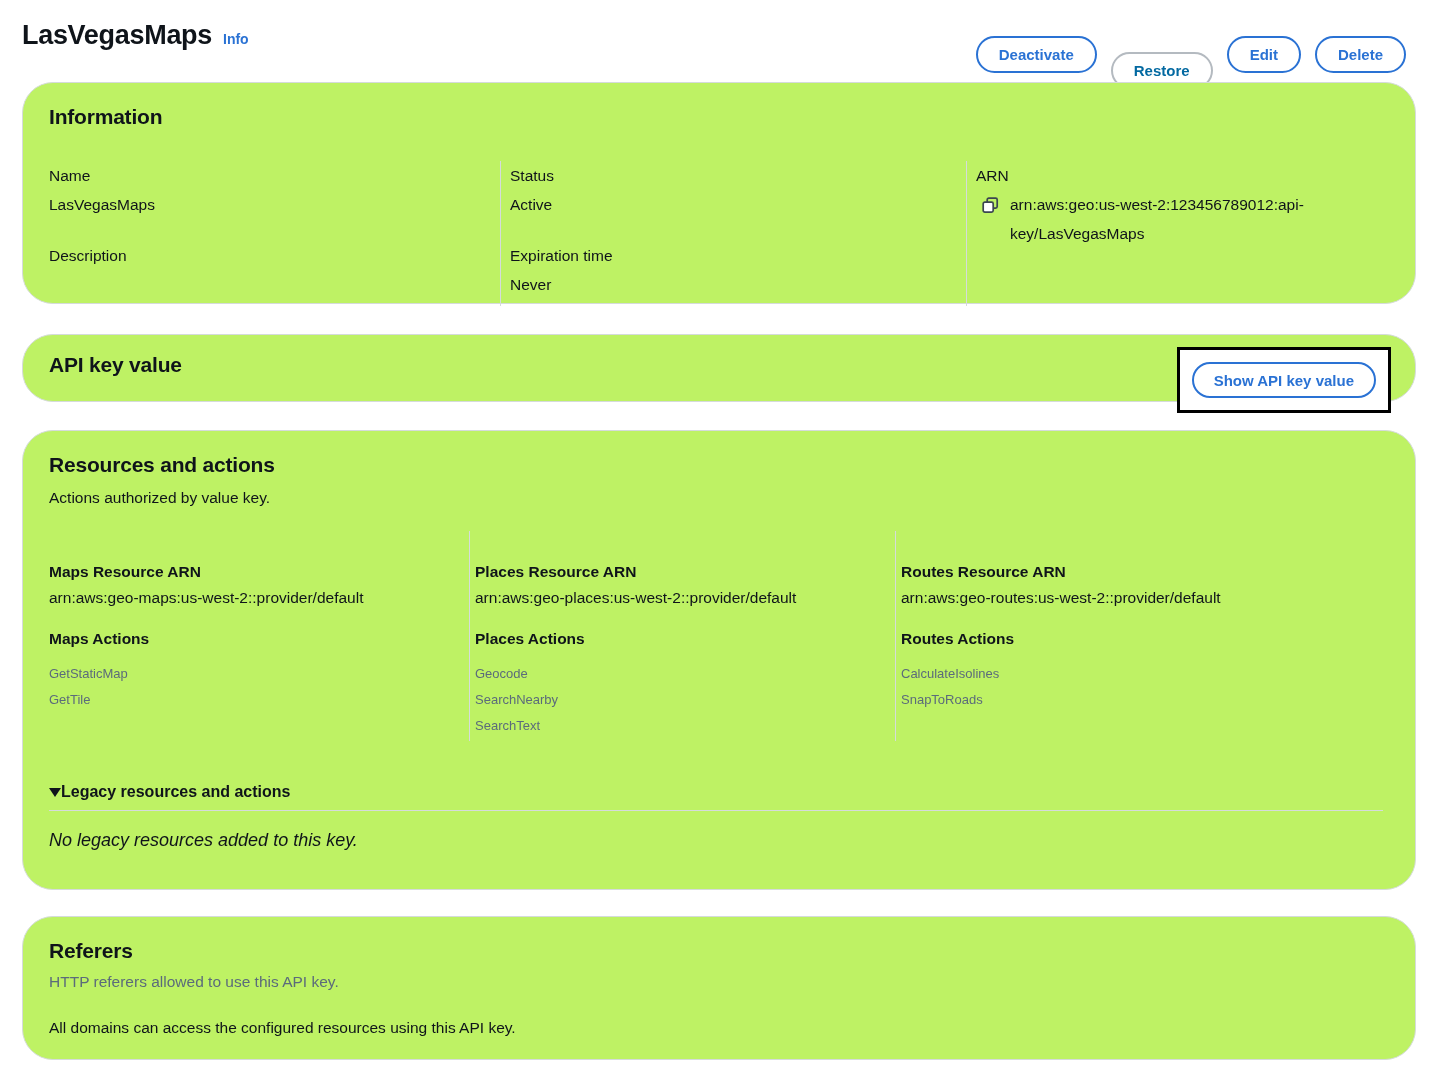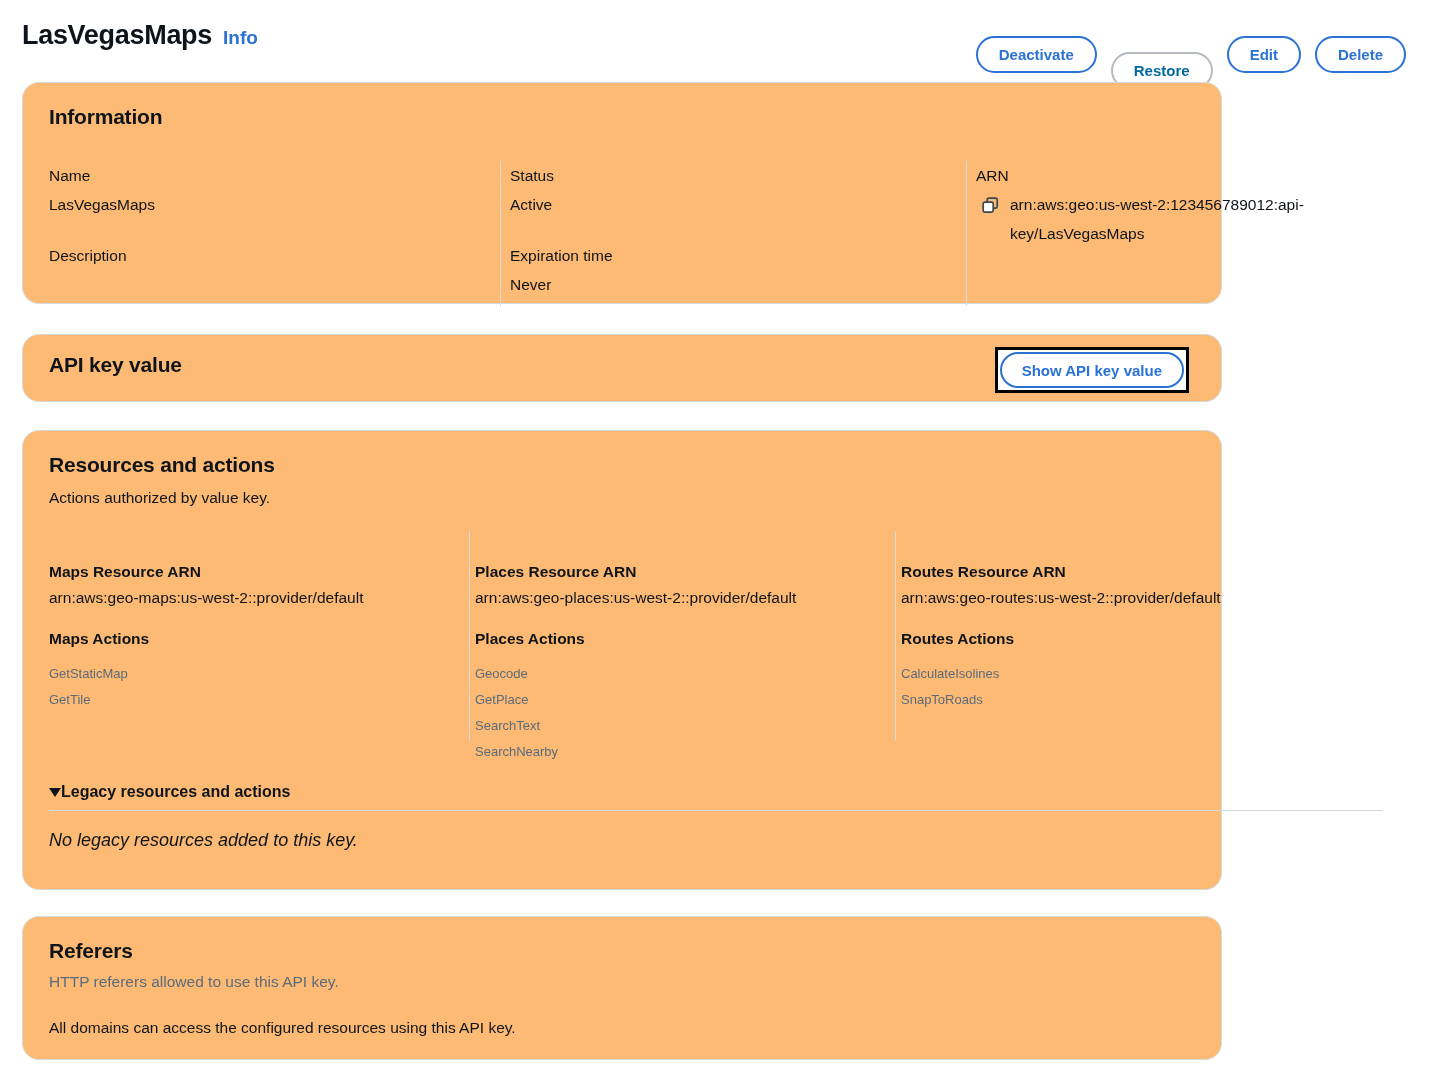--- a/index.html
+++ b/index.html
@@ -19,21 +19,21 @@
   }
   .title-wrap {
     position: absolute; left: 22px; top: 22px;
     display: flex; align-items: baseline; gap: 11px;
   }
   .page-title {
     font-size: 27px; font-weight: bold; letter-spacing: -0.3px;
     color: #0f141a; line-height: 1;
   }
   .info-link {
-    font-size: 19px; font-weight: bold; color: #2a72d4;
+    font-size: 14px; font-weight: bold; color: #2a72d4;
     text-decoration: none; cursor: pointer;
   }
   .header-actions {
     position: absolute; right: 24px; top: 20px;
     display: flex; gap: 14px; align-items: center;
   }
   .btn {
     height: 37px; padding: 0 21px;
     border-radius: 19px;
     border: 2px solid #2a72d4;
@@ -42,24 +42,24 @@
     font-family: "Liberation Sans", sans-serif;
     cursor: pointer; white-space: nowrap;
     display: inline-flex; align-items: center; justify-content: center;
   }
   .btn.disabled {
     border-color: #b4bac0; color: #0369a1; cursor: default; margin-top: 32px;
   }
 
   
   .card {
-    position: absolute; left: 22px; width: 1200px;
-    background: #fdba74;
+    position: absolute; left: 22px; width: 1394px;
+    background: #bef264;
     border: 1px solid #d5dbdb;
-    border-radius: 17px;
+    border-radius: 31px;
   }
   .card-title {
     font-size: 21px; font-weight: bold; color: #0f141a;
     letter-spacing: -0.2px;
   }
 
   
   #info-card { top: 82px; height: 222px; }
   #info-card .card-title { position: absolute; left: 26px; top: 22px; }
   .info-cols { position: absolute; left: 0; top: 78px; width: 100%; height: 145px; }
@@ -82,22 +82,22 @@
   .arn-row { display: flex; align-items: flex-start; gap: 11px; padding-left: 6px; }
   .copy-icon {
     flex: 0 0 auto; width: 17px; height: 17px; margin-top: 7px; cursor: pointer;
   }
   .arn-text { font-size: 15.5px; line-height: 29px; color: #0f141a; word-break: break-word; }
 
   
   #apikey-card { top: 334px; height: 68px; }
   #apikey-card .card-title { position: absolute; left: 26px; top: 18px; }
   .focus-box {
-    position: absolute; right: 32px; top: 12px;
-    border: 3px solid #000000; padding: 2px;
+    position: absolute; right: 24px; top: 12px;
+    border: 3px solid #000000; padding: 12px;
     background: #ffffff;
   }
   .btn-show {
     height: 36px; padding: 0 20px;
     border-radius: 18px; border: 2px solid #2a72d4;
     background: #ffffff; color: #2a72d4;
     font-size: 15px; font-weight: bold;
     font-family: "Liberation Sans", sans-serif;
     cursor: pointer; white-space: nowrap;
     display: inline-flex; align-items: center; justify-content: center;
@@ -225,23 +225,22 @@
           <div class="action-item">GetTile</div>
         </div>
       </div>
 
       <div class="res-col rc2">
         <div class="res-head">Places Resource ARN</div>
         <div class="res-arn">arn:aws:geo-places:us-west-2::provider/default</div>
         <div class="res-head2">Places Actions</div>
         <div class="action-list">
           <div class="action-item">Geocode</div>
-          <div class="action-item">GetPlace</div>
+          <div class="action-item">SearchNearby</div>
           <div class="action-item">SearchText</div>
-          <div class="action-item">SearchNearby</div>
         </div>
       </div>
 
       <div class="res-col rc3">
         <div class="res-head">Routes Resource ARN</div>
         <div class="res-arn">arn:aws:geo-routes:us-west-2::provider/default</div>
         <div class="res-head2">Routes Actions</div>
         <div class="action-list">
           <div class="action-item">CalculateIsolines</div>
           <div class="action-item">SnapToRoads</div>

